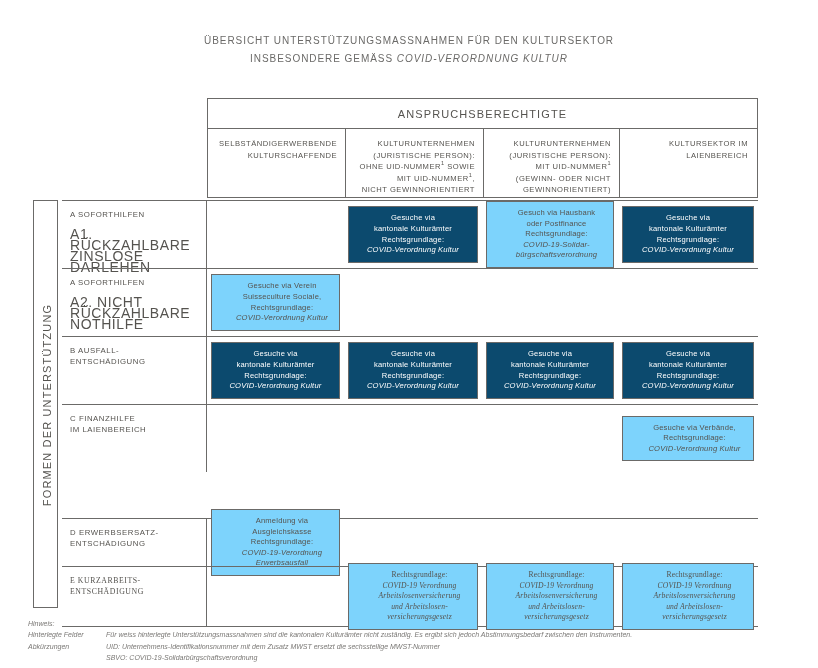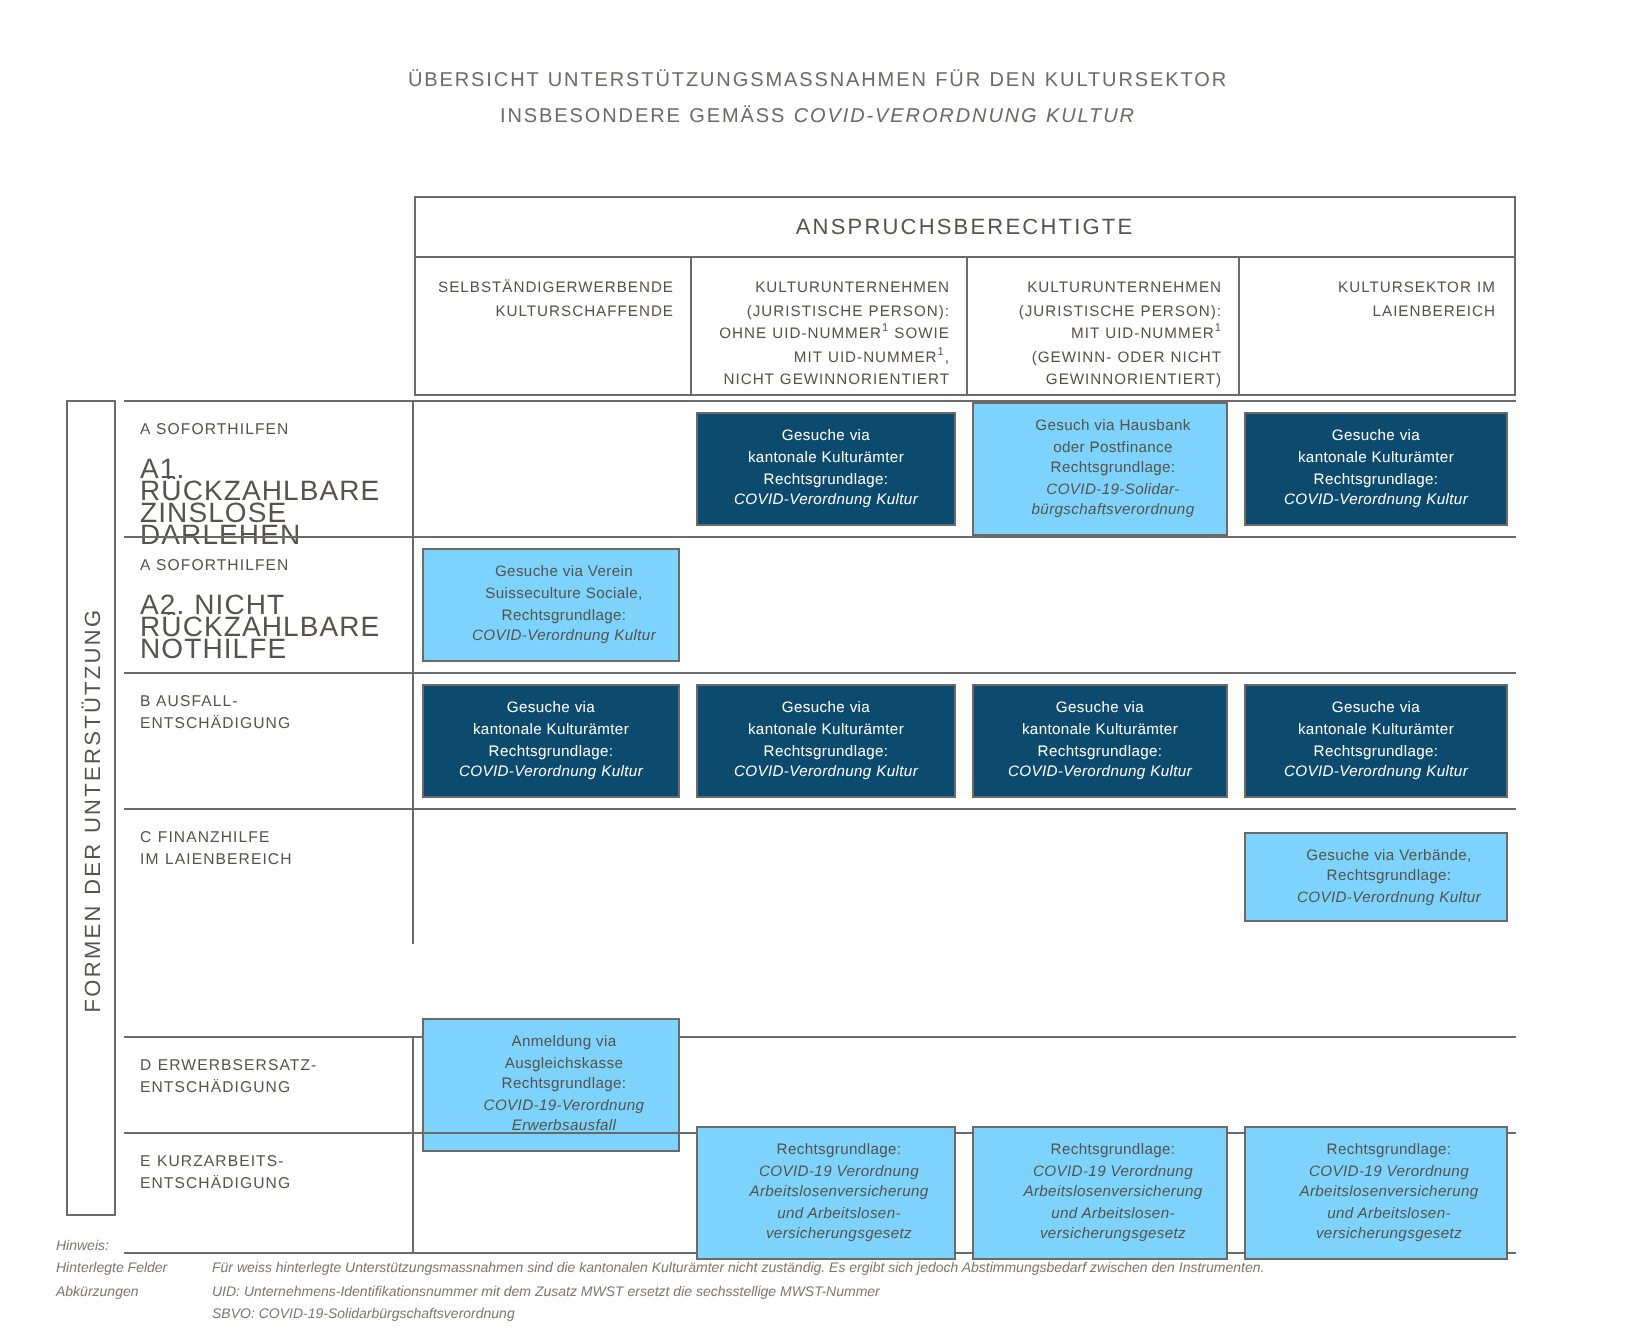--- a/index.html
+++ b/index.html
@@ -411,21 +411,21 @@
             <span class="ln">Rechtsgrundlage:</span>
             <span class="ln ital">COVID-19-Verordnung</span>
             <span class="ln ital">Erwerbsausfall</span>
           </div>
         </div>
         <div class="slot s1"></div>
         <div class="slot s2"></div>
         <div class="slot s3"></div>
       </div>
     </div>
-    <div class="row last" style="height: 61px;">
+    <div class="row last" style="height: 61px; font-family: Liberation Serif, serif;">
       <div class="row-label">
         <div class="row-label-main">
           <div>E KURZARBEITS-</div>
           <div>ENTSCHÄDIGUNG</div>
         </div>
       </div>
       <div class="cellzone">
         <div class="slot s0"></div>
         <div class="slot s1">
           <div class="card light">

